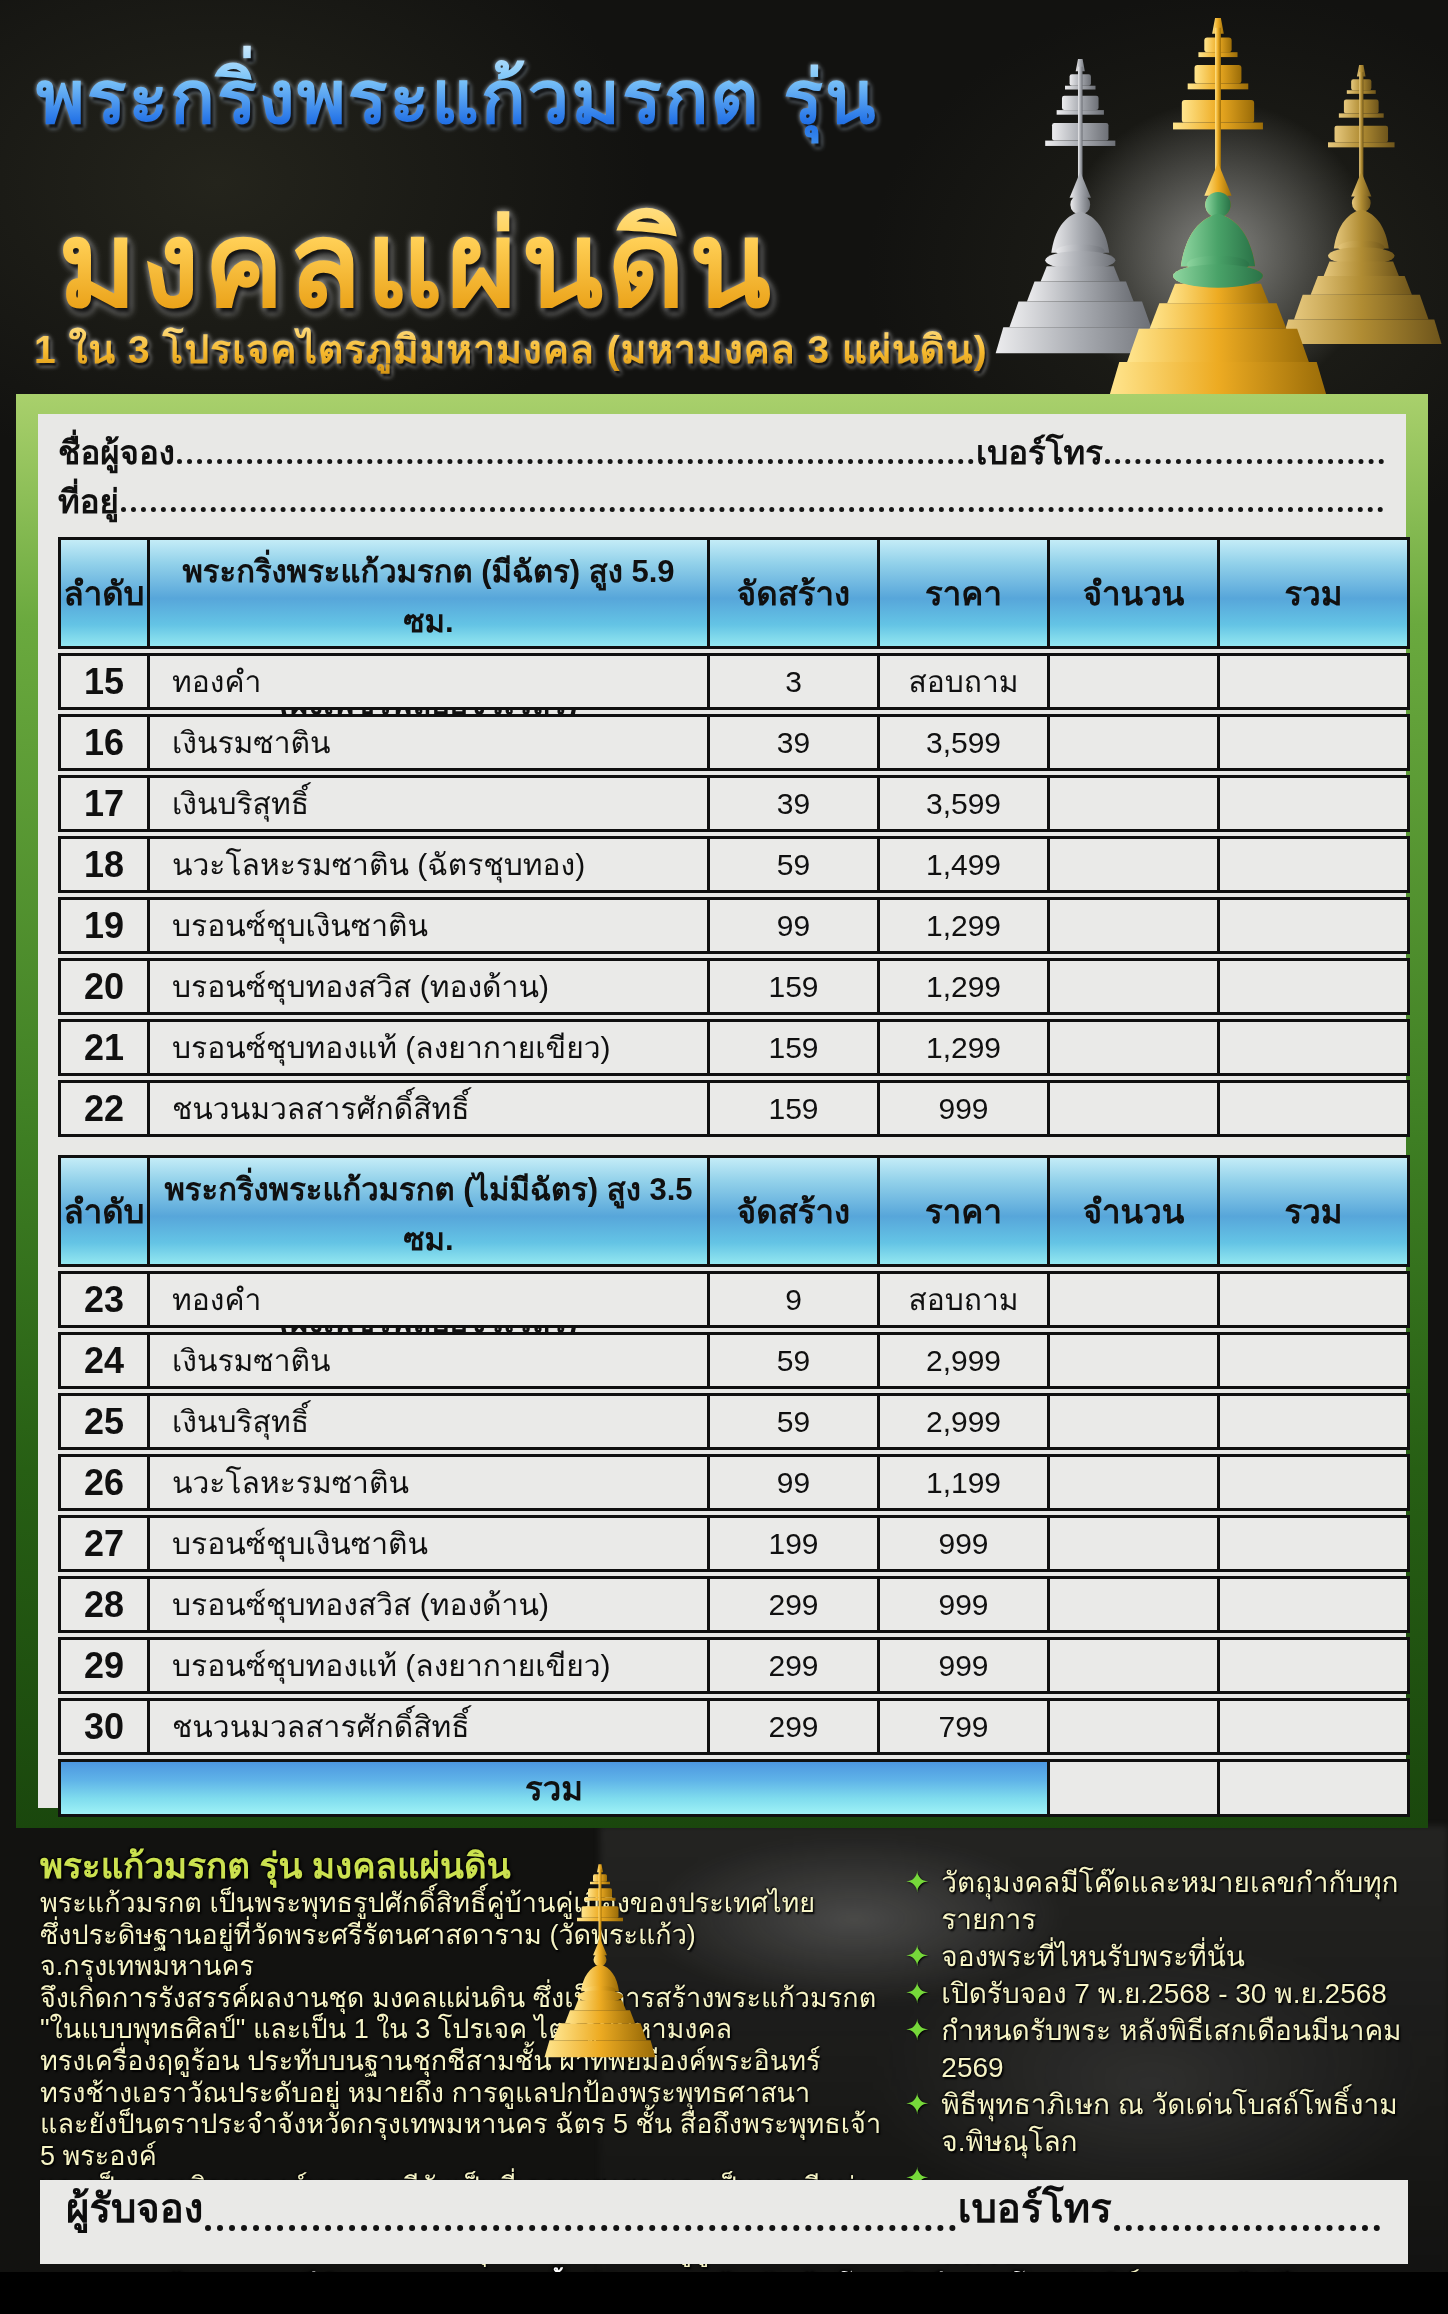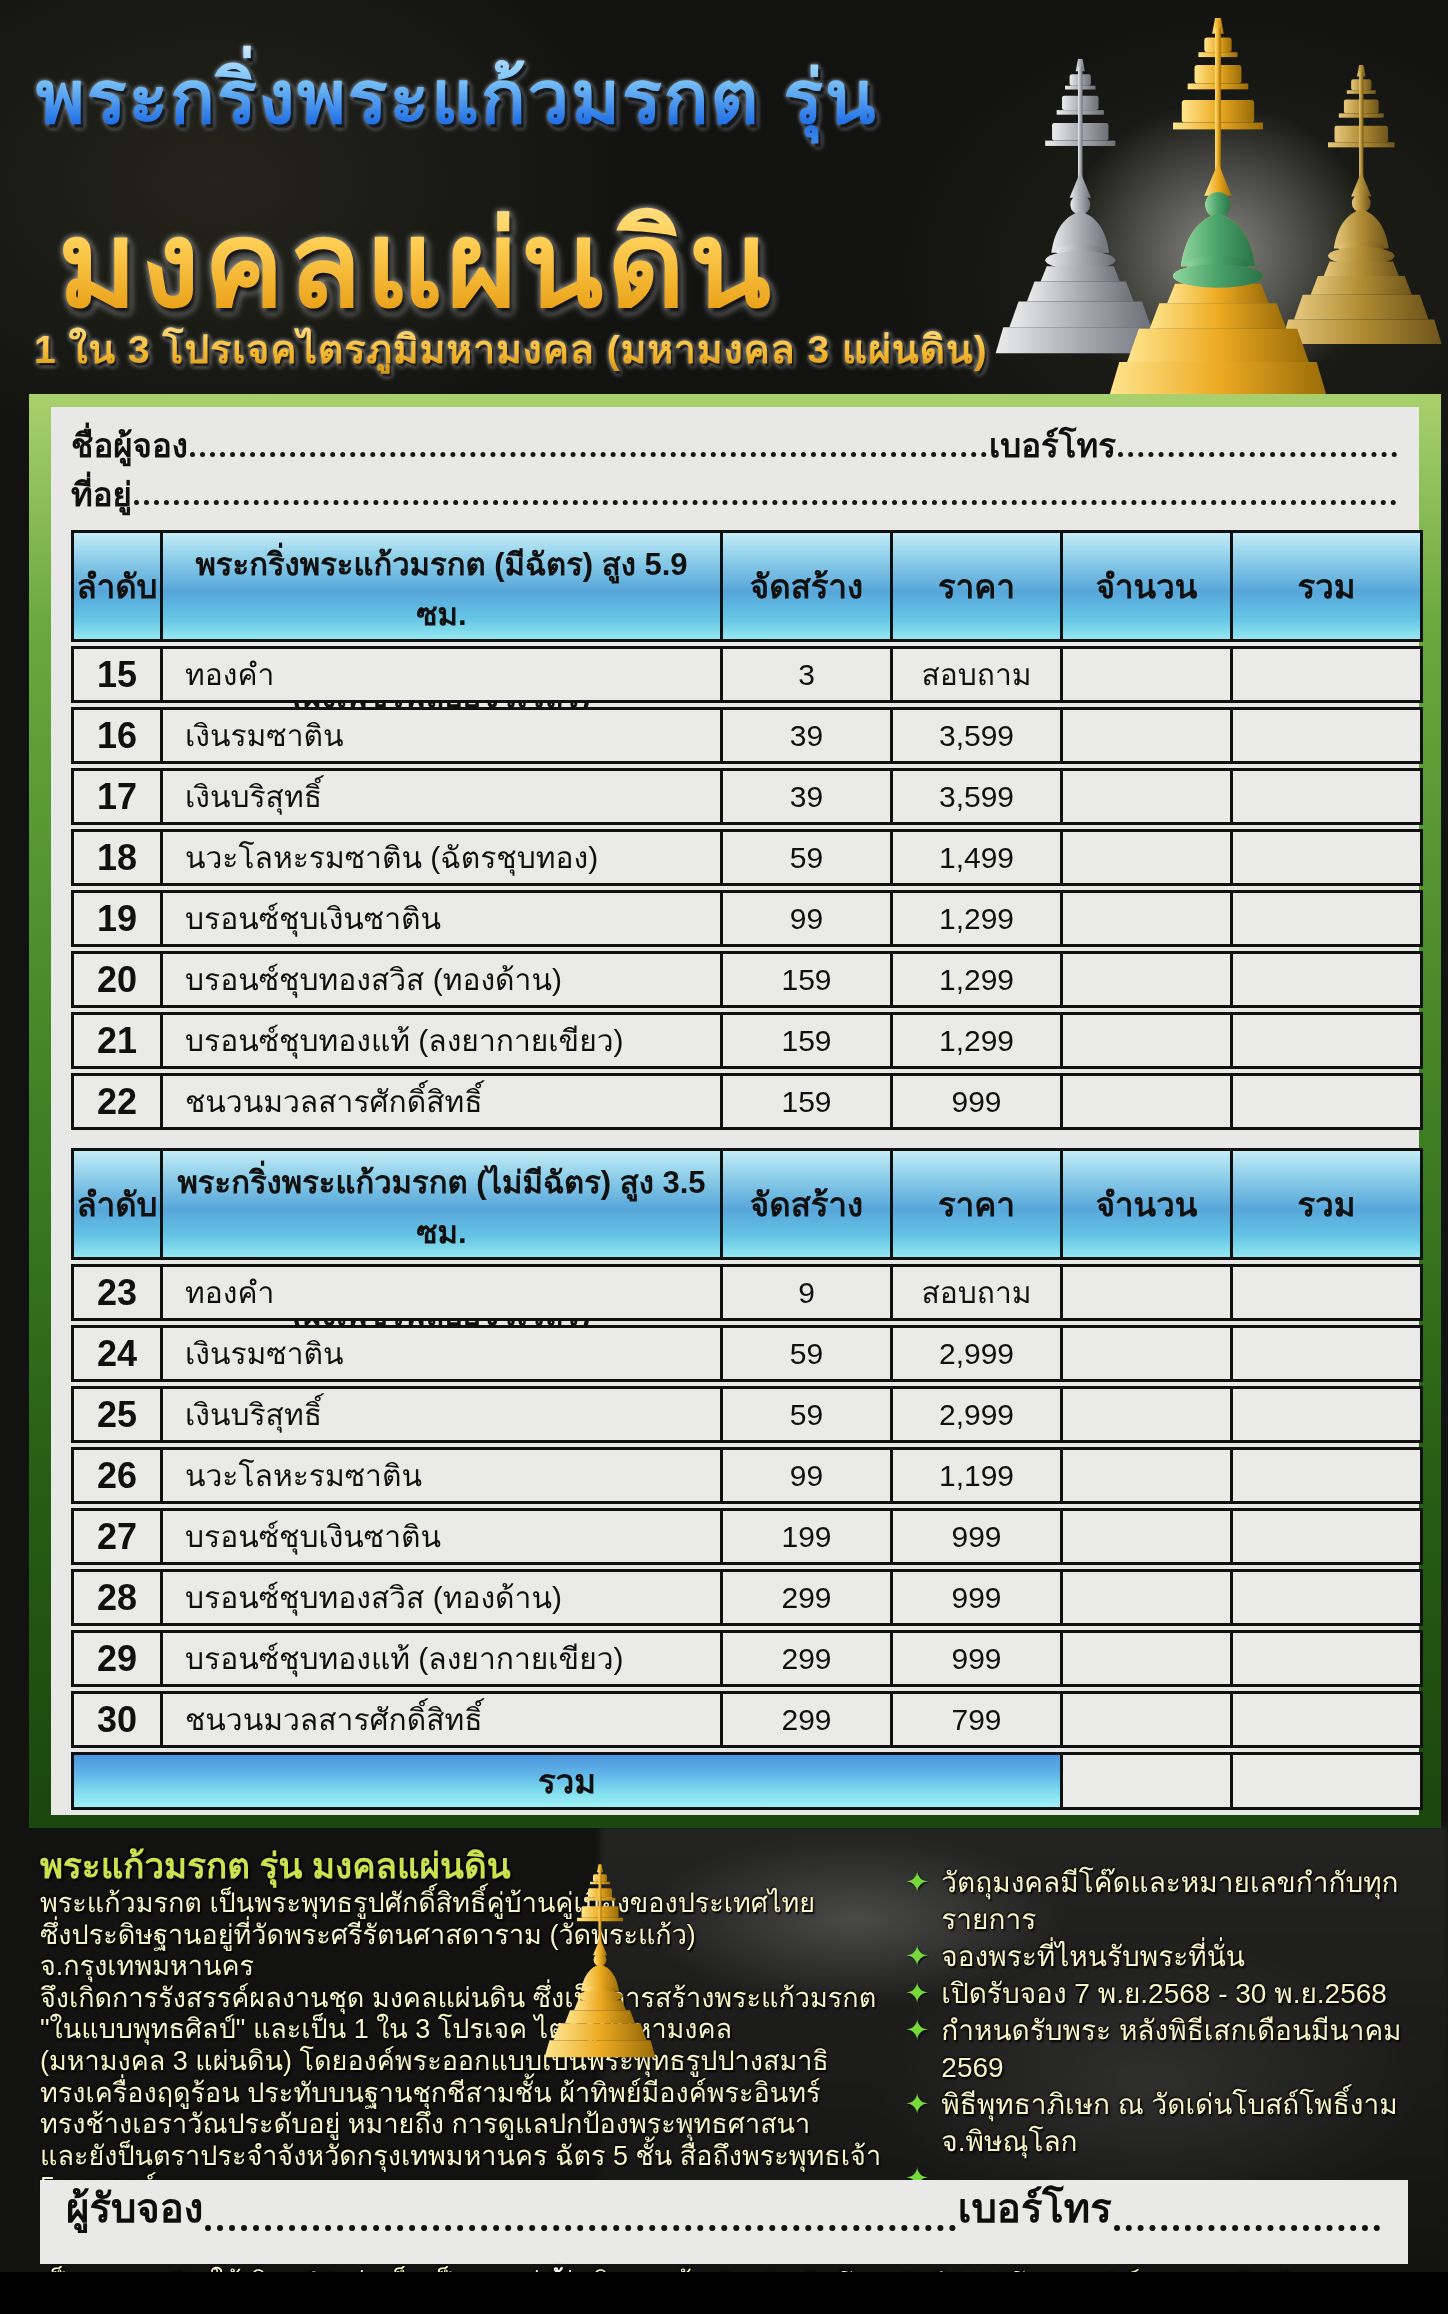--- a/index.html
+++ b/index.html
@@ -34,22 +34,22 @@
   }
   .subtitle {
     position:absolute; left:34px; top:318px; font-size:39px; letter-spacing:1px;
     background-image:linear-gradient(180deg,#ffe79a 0%,#f6b92e 55%,#c9880c 100%);
     filter:drop-shadow(2px 3px 1px rgba(0,0,0,.9)) drop-shadow(0 0 2px #cfcfcf);
   }
   .statues { position:absolute; right:-4px; top:18px; }
 
   
   .panel {
-    position:absolute; left:29px; top:394px; width:1412px; height:1434px;
-    padding:13px 22px;
+    position:absolute; left:16px; top:394px; width:1412px; height:1434px;
+    padding:20px 22px;
     background:linear-gradient(180deg,#a9d06c 0%,#6aa93e 16%,#3e7e23 52%,#275f14 75%,#1a470d 100%);
   }
   .panel-inner { width:100%; height:100%; background:#e8e8e6; padding:16px 20px 0 20px; }
 
   .dotline { display:flex; align-items:flex-end; color:#101010; font-weight:bold; }
   .dotline .lbl { flex:0 0 auto; line-height:1.05; }
   .dotfill { border-bottom:5px dotted #161616; margin:0 2px 7px 2px; }
   .form-line1 { font-size:33px; margin-top:6px; }
   .form-line2 { font-size:33px; margin-top:14px; }
   .form-line1 .d1 { flex:1.6; } .form-line1 .d2 { flex:0.56; }
@@ -357,21 +357,20 @@
 
     </div>
   </div>
 
   <div class="info-title">พระแก้วมรกต รุ่น มงคลแผ่นดิน</div>
   <div class="info-text">
     <div>พระแก้วมรกต เป็นพระพุทธรูปศักดิ์สิทธิ์คู่บ้านคู่เมืองของประเทศไทย</div>
     <div>ซึ่งประดิษฐานอยู่ที่วัดพระศรีรัตนศาสดาราม (วัดพระแก้ว) จ.กรุงเทพมหานคร</div>
     <div>จึงเกิดการรังสรรค์ผลงานชุด มงคลแผ่นดิน ซึ่งเป็นการสร้างพระแก้วมรกต</div>
     <div>"ในแบบพุทธศิลป์" และเป็น 1 ใน 3 โปรเจค ไตรภูมิมหามงคล</div>
-    <div>(มหามงคล 3 แผ่นดิน) โดยองค์พระออกแบบเป็นพระพุทธรูปปางสมาธิ</div>
     <div>ทรงเครื่องฤดูร้อน ประทับบนฐานชุกชีสามชั้น ผ้าทิพย์มีองค์พระอินทร์</div>
     <div>ทรงช้างเอราวัณประดับอยู่ หมายถึง การดูแลปกป้องพระพุทธศาสนา</div>
     <div>และยังป็นตราประจำจังหวัดกรุงเทพมหานคร ฉัตร 5 ชั้น สื่อถึงพระพุทธเจ้า 5 พระองค์</div>
     <div>และเป็นการเทิดทูนองค์พระบารมีอันเป็นที่เคารพสูงสุด และเป็นบารมีแห่งธรรมราชา</div>
     <div>เป็นการอวยพรให้เกิดความร่มเย็นเป็นสุขแก่แผ่นดินและผู้บูชา</div>
   </div>
 
   <svg class="stupa" width="128" height="218" viewBox="108 0 256 395">
     <use href="#st" fill="url(#gGold)"></use>
   </svg>

